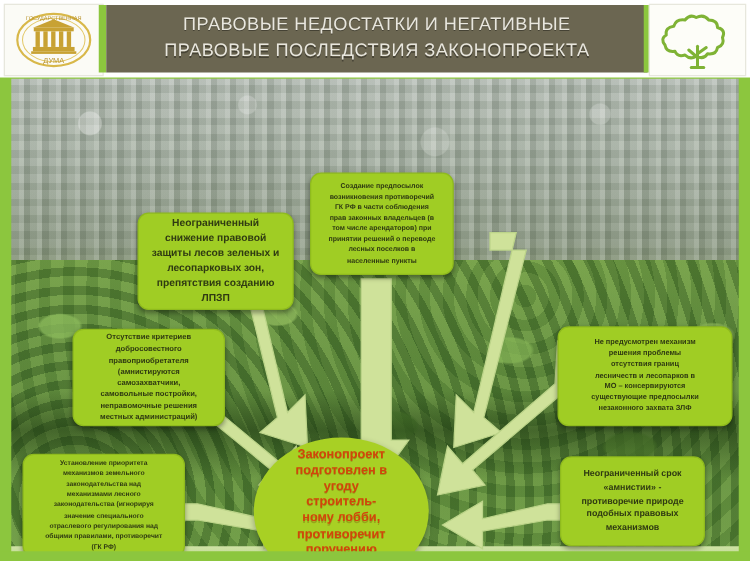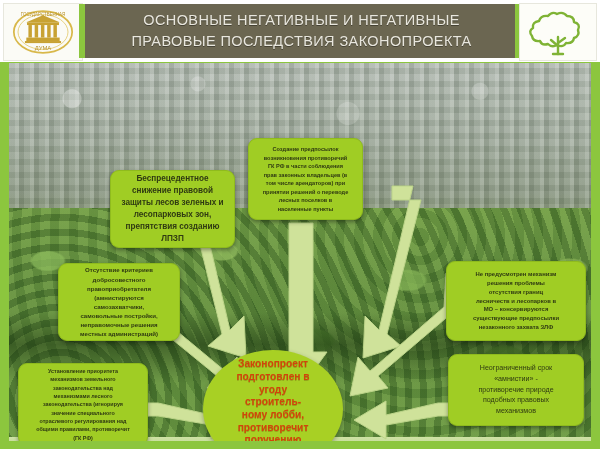--- a/index.html
+++ b/index.html
@@ -128,21 +128,21 @@
     white-space:pre-line;
   }
   .box span{display:block;width:100%;}
 
   .b1{left:110px;top:112px;width:125px;height:78px;font-size:8.2px;line-height:1.45;font-weight:700;}
   .b2{left:248px;top:80px;width:115px;height:82px;font-size:5.6px;line-height:1.52;font-weight:700;}
   .b3{left:374px;top:112px;width:122px;height:80px;font-size:7.4px;line-height:1.45;font-weight:700;}
   .b4{left:58px;top:205px;width:122px;height:78px;font-size:6.1px;line-height:1.5;font-weight:700;}
   .b5{left:446px;top:203px;width:140px;height:80px;font-size:5.9px;line-height:1.52;font-weight:700;}
   .b6{left:18px;top:305px;width:130px;height:83px;font-size:5.4px;line-height:1.55;font-weight:700;}
-  .b7{left:448px;top:296px;width:136px;height:72px;font-size:7.1px;line-height:1.5;font-weight:400;}
+  .b7{left:448px;top:307px;width:116px;height:72px;font-size:7.1px;line-height:1.5;font-weight:700;}
 
   
   .center-oval{
     position:absolute;left:203px;top:292px;width:140px;height:118px;
     background:#a8d024;
     border-radius:50%;
     z-index:25;
     display:flex;align-items:center;justify-content:center;
     box-shadow:0 2px 5px rgba(0,0,0,.3);
   }
@@ -201,21 +201,21 @@
 подготовлен в
 угоду
 строитель-
 ному лобби,
 противоречит
 поручению
 Президента РФ</span>
     </div>
 
     <div class="box b1">
-      <span>Беспрецедентное
+      <span>Неограниченный
 снижение правовой
 защиты лесов зеленых и
 лесопарковых зон,
 препятствия созданию
 ЛПЗП</span>
     </div>
 
     <div class="box b2">
       <span>Создание предпосылок
 возникновения противоречий
@@ -290,21 +290,21 @@
         <g fill="#b8922a" font-size="6.4" font-family="'Liberation Sans',sans-serif" text-anchor="middle">
           <text x="50" y="13">ГОСУДАРСТВЕННАЯ</text>
           <text x="50" y="62" font-size="8.5">ДУМА</text>
         </g>
       </svg>
     </div>
 
     <div class="hdr-tick l"></div>
 
     <div class="header-bar">
-      <div class="header-title">ОСНОВНЫЕ НЕГАТИВНЫЕ И НЕГАТИВНЫЕ
+      <div class="header-title">ПРАВОВЫЕ НЕДОСТАТКИ И НЕГАТИВНЫЕ
 ПРАВОВЫЕ ПОСЛЕДСТВИЯ  ЗАКОНОПРОЕКТА</div>
     </div>
 
     <div class="hdr-tick r"></div>
 
     <div class="logo-right">
       <svg class="treeicon" viewBox="0 0 60 52">
         <g fill="none" stroke="#7fb335" stroke-width="2.4" stroke-linejoin="round" stroke-linecap="round">
           <path d="M20 10 q-7 -1 -9 5 q-7 1 -6 7 q-5 3 -1 8 q1 6 8 5 q2 5 8 3 q4 4 9 1 q6 3 9 -2 q7 1 8 -5 q6 -2 4 -8 q3 -6 -4 -8 q0 -6 -7 -6 q-4 -5 -10 -2 q-5 -3 -9 2 z"></path>
           <path d="M30 31 L30 48"></path>

